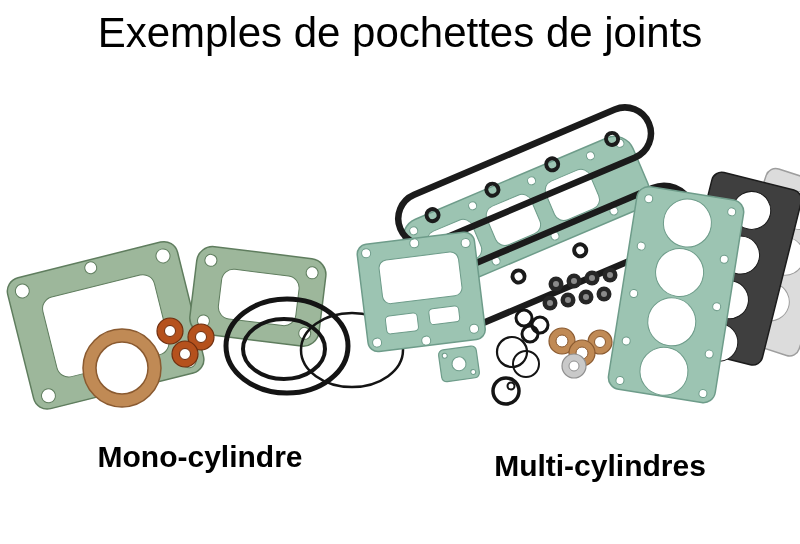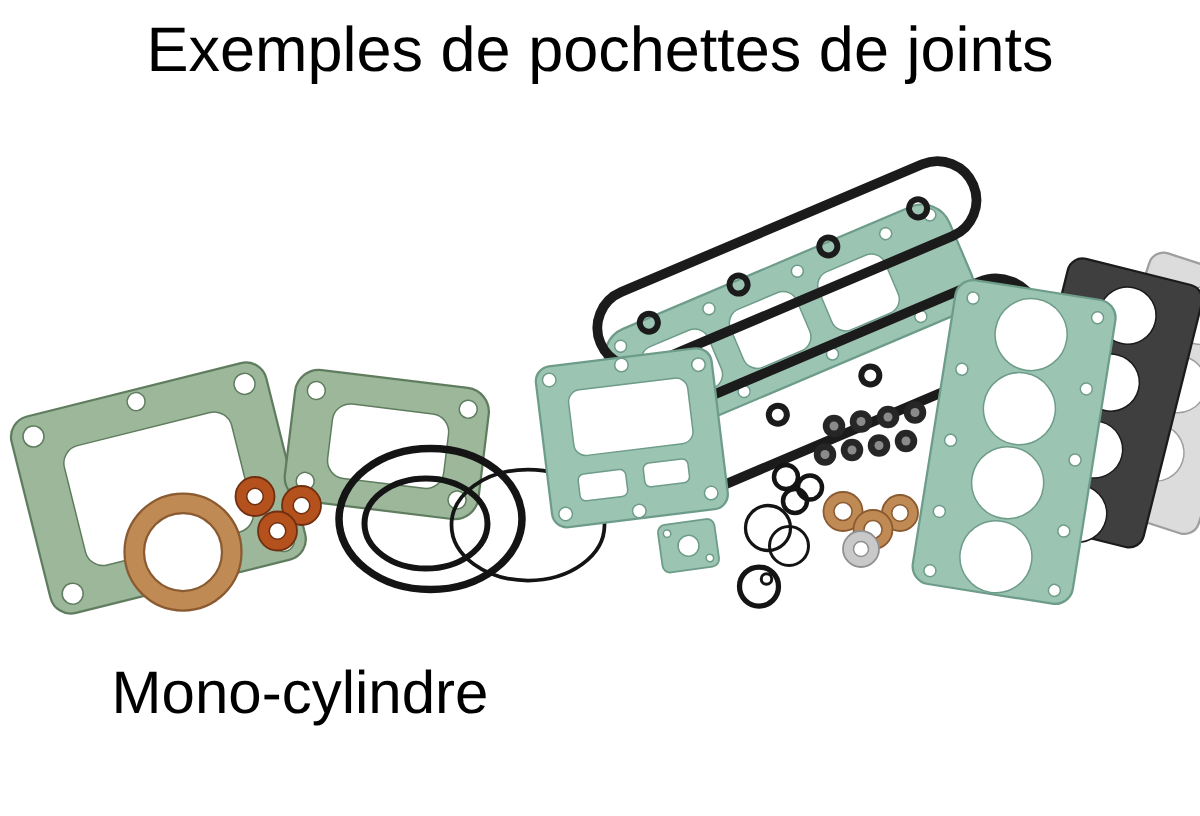--- a/index.html
+++ b/index.html
@@ -5,21 +5,21 @@
   html,body{margin:0;padding:0;background:#fff;}
   .page{
     position:relative;width:800px;height:498px;background:#fff;
     font-family:"Liberation Sans", sans-serif;color:#000;overflow:hidden;
   }
   .title{
     position:absolute;top:8px;left:0;width:100%;
     text-align:center;font-size:42px;line-height:1.18;font-weight:400;
   }
   .artwork{position:absolute;top:0;left:0;}
-  .label{position:absolute;font-size:40px;font-weight:400;text-align:center;}
+  .label{position:absolute;font-size:30px;font-weight:700;text-align:center;}
   .label-mono{top:440px;left:20px;width:360px;}
   .label-multi{top:449px;left:420px;width:360px;}
 </style>
 </head>
 <body>
 
 <div class="page">
 
   <div class="title">
     <div>Exemples de pochettes de joints</div>
@@ -199,14 +199,15 @@
       </g>
 
       <g>
         <circle cx="506" cy="391" r="13" fill="none" stroke="#141414" stroke-width="3.5"></circle>
         <circle cx="511" cy="386" r="3.5" fill="none" stroke="#141414" stroke-width="2"></circle>
       </g>
     </g>
   </svg>
 
   <div class="label label-mono">Mono-cylindre</div>
+  <div class="label label-multi">Multi-cylindres</div>
 
 </div>
 
 </body></html>

